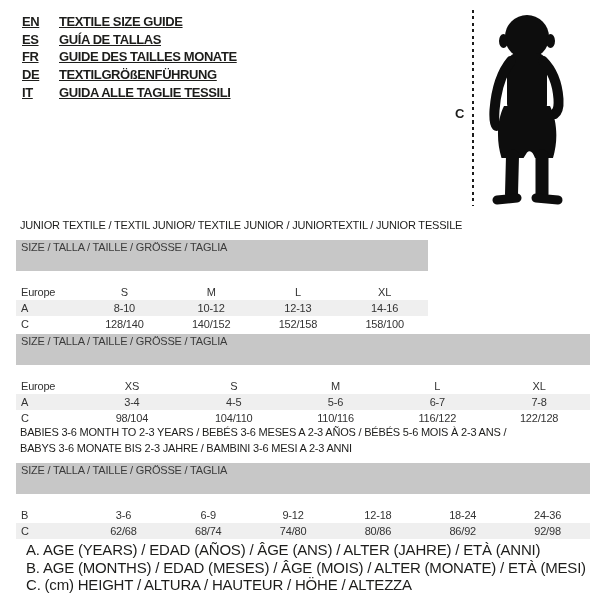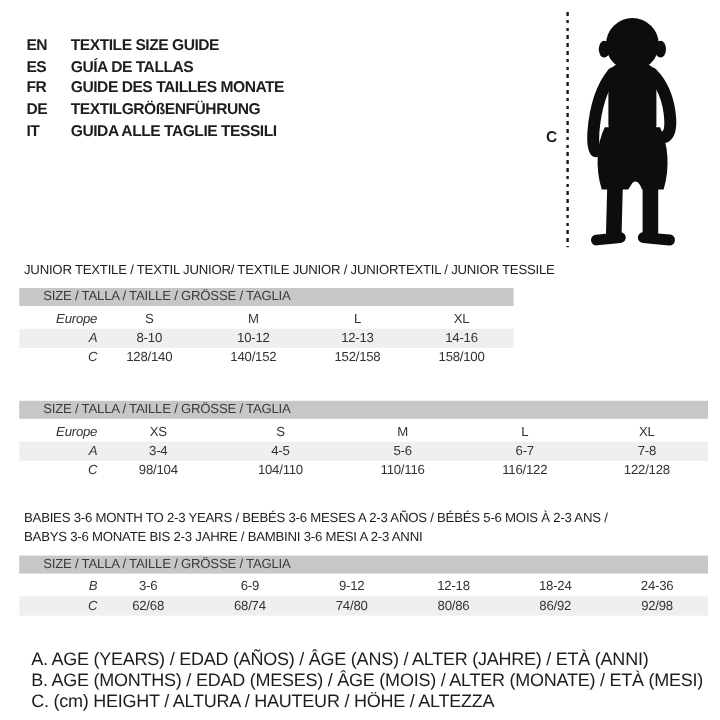--- a/index.html
+++ b/index.html
@@ -1,46 +1,46 @@
 <!DOCTYPE html>
 <html><head>
 <meta charset="utf-8">
 <style>
   html,body{margin:0;padding:0;background:#fff;}
   #page{position:relative;width:600px;height:600px;background:#ffffff;overflow:hidden;
         font-family:"Liberation Sans",sans-serif;color:#1d1d1b;
         -webkit-font-smoothing:antialiased;}
   
-  .lang{position:absolute;top:29px;left:22px;font-weight:bold;font-size:13px;letter-spacing:-0.4px;}
+  .lang{position:absolute;top:13px;left:22px;font-weight:bold;font-size:13px;letter-spacing:-0.4px;text-decoration:underline;}
   .lang-row{display:flex;height:17.6px;align-items:center;}
   .lang-code{width:37px;}
   
   .dashline{position:absolute;left:472px;top:10px;width:2px;height:196px;
             background:repeating-linear-gradient(to bottom,#1c1c1c 0 3px,transparent 3px 6.5px);}
   .c-label{position:absolute;left:455px;top:106px;font-weight:bold;font-size:13px;}
   .baby{position:absolute;left:484px;top:8px;}
   
   .section{position:absolute;left:16px;}
   .sec-junior{top:219px;}
   .sec-children{top:322px;}
   .sec-babies{top:424px;}
   .sec-title{font-weight:normal;font-size:11px;line-height:12px;letter-spacing:-0.2px;margin-left:4px;white-space:nowrap;}
   .sec-title .subA{font-size:8px;vertical-align:-2px;}
   .tbl{margin-top:9px;}
   .sec-children .tbl{margin-top:12px;}
   .sec-babies .sec-title{line-height:16px;}
   .sec-babies .tbl{margin-top:7px;}
   .w-junior{width:412px;}
   .w-wide{width:574px;}
-  .bar{background:#c7c7c7;color:#3b3b3b;font-size:11px;height:15px;line-height:15px;
-       padding-left:20px;margin-bottom:3px;letter-spacing:-0.2px;}
+  .bar{background:#c7c7c7;color:#3b3b3b;font-size:11px;height:31px;line-height:15px;
+       padding-left:5px;margin-bottom:13px;letter-spacing:-0.2px;}
   .t-row{display:flex;height:16px;line-height:16px;font-size:11px;color:#333;letter-spacing:-0.2px;}
   .t-row.alt{background:#efefef;}
   .t-cell{flex:1;text-align:center;}
-  .t-cell.first{flex:0 0 60px;text-align:right;padding-left:5px;font-style:italic;}
+  .t-cell.first{flex:0 0 60px;text-align:left;padding-left:5px;}
   
   .notes{position:absolute;left:26px;top:541px;font-weight:normal;font-size:15px;
          line-height:17.5px;letter-spacing:-0.2px;}
 </style>
 </head>
 <body>
 
 <div id="page">
 
   <div class="lang">

